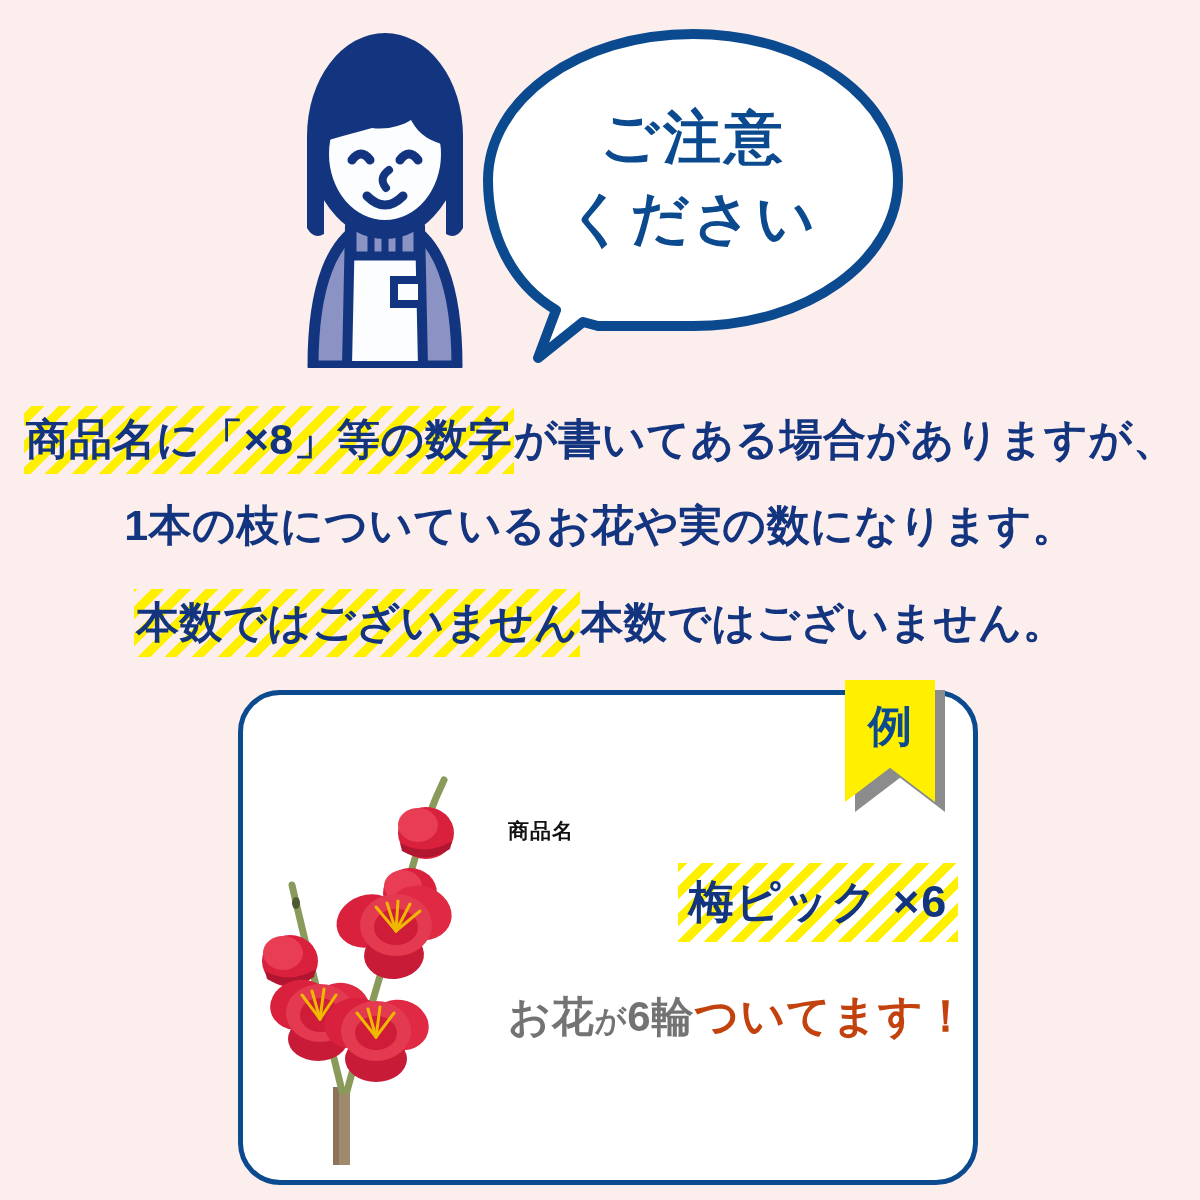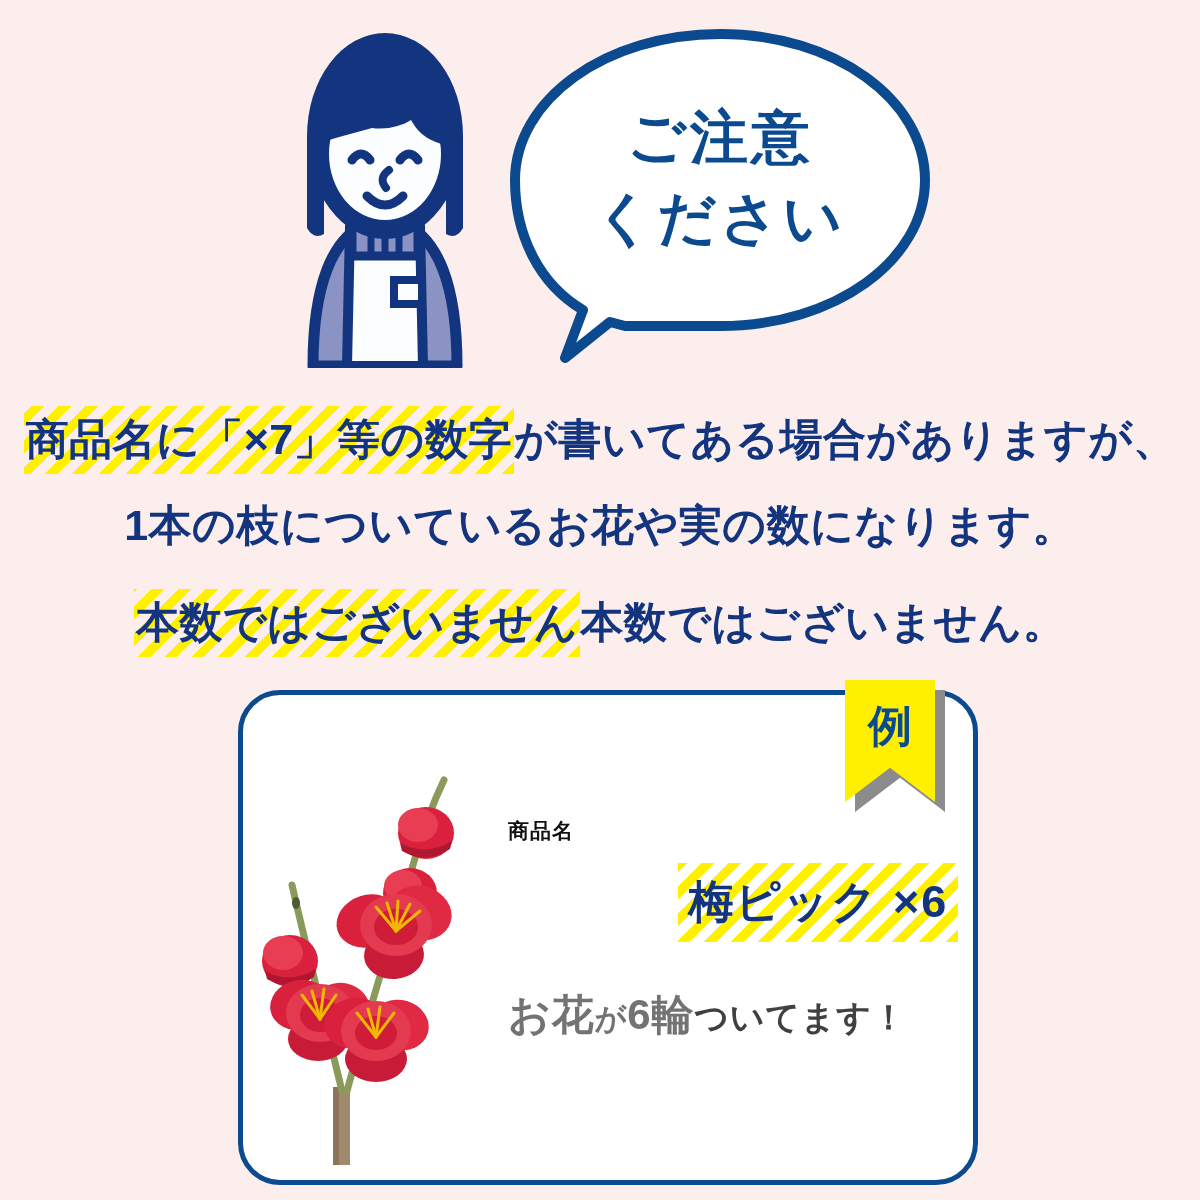--- a/index.html
+++ b/index.html
@@ -28,21 +28,21 @@
     position: absolute;
     left: 272px;
     top: 28px;
     width: 226px;
     height: 340px;
   }
   .mascot svg { display: block; width: 100%; height: 100%; }
 
   .bubble {
     position: absolute;
-    left: 505px;
+    left: 478px;
     top: 22px;
     width: 430px;
     height: 350px;
   }
   .bubble svg { position: absolute; inset: 0; width: 100%; height: 100%; }
 
   .bubble-text {
     position: absolute;
     left: 0;
     top: 74px;
@@ -206,22 +206,22 @@
   .flower-count .accent {
     color: #737373;
     font-size: 42px;
     font-weight: 700;
     letter-spacing: 0.02em;
   }
   .flower-count .accent .small {
     font-size: 31px;
   }
   .flower-count .tail {
-    color: #404040;
-    font-size: 34px;
+    color: #c2410c;
+    font-size: 44px;
     font-weight: 600;
     letter-spacing: 0.02em;
   }
 </style>
 </head>
 <body>
 
 <div class="hero">
 
   <div class="mascot">
@@ -271,21 +271,21 @@
                C34 262 10 213 10 158
                C10 78 100 12 215 12 Z" fill="#ffffff" stroke="#0b4a8f" stroke-width="10" stroke-linejoin="round"></path>
     </svg>
     <div class="bubble-text">ご注意
 ください</div>
   </div>
 </div>
 
 <div class="notice">
 
-  <p class="notice-line l1"><span class="mark">商品名に「×7」等の数字</span><span>が書いてある場合がありますが、</span></p>
+  <p class="notice-line l1"><span class="mark">商品名に「×8」等の数字</span><span>が書いてある場合がありますが、</span></p>
 
   <p class="notice-line l2"><span>1本の枝についているお花や実の数になります。</span></p>
 
   <p class="notice-line l3"><span class="mark">本数ではございません</span><span>本数ではございません。</span></p>
 </div>
 
 <div class="card-wrap">
 
   <div class="card"></div>
 

